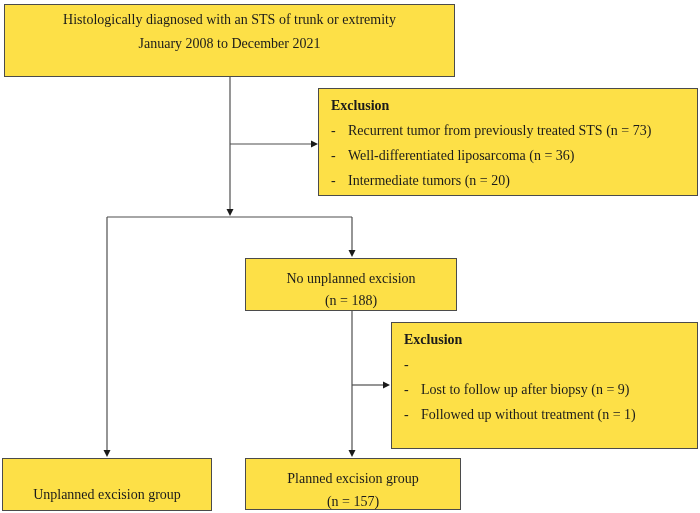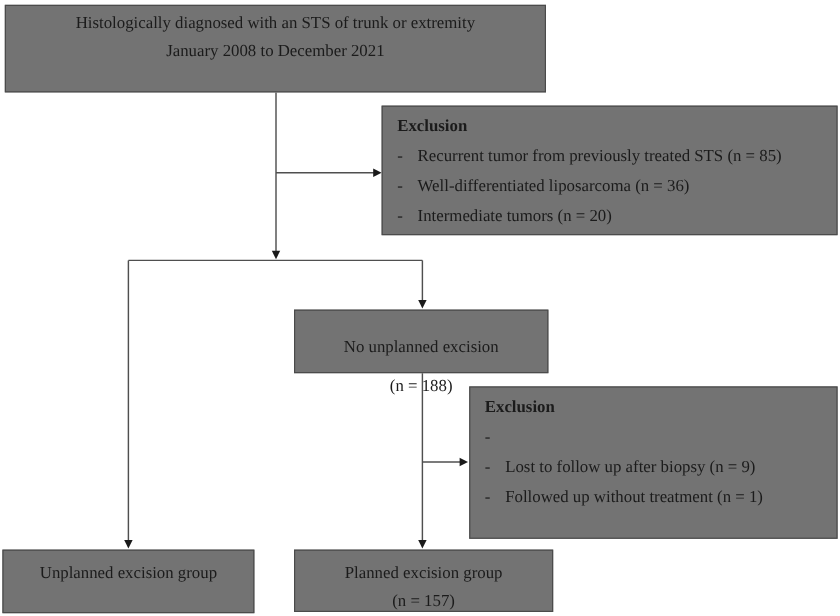--- a/index.html
+++ b/index.html
@@ -20,41 +20,41 @@
   .connectors {
     position: absolute;
     left: 0;
     top: 0;
     width: 700px;
     height: 513px;
   }
   .box {
     position: absolute;
     border: 1px solid #4b4b4b;
-    background: #737373;
+    background: #fde047;
     box-sizing: border-box;
   }
   .box.centered {
     text-align: center;
   }
   .cline {
     line-height: 24px;
     white-space: nowrap;
   }
   
   .box-top { left: 4px; top: 4px; width: 451px; height: 73px; padding-top: 3px; }
   
   .box-excl1 { left: 318px; top: 88px; width: 380px; height: 108px; padding: 4px 8px 0 12px; }
   
   .box-nue { left: 245px; top: 258px; width: 212px; height: 53px; padding-top: 9px; }
-  .box-nue .cline { line-height: 22px; margin-top: 11px; }
+  .box-nue .cline { line-height: 22px; }
   
   .box-excl2 { left: 391px; top: 322px; width: 307px; height: 127px; padding: 4px 8px 0 12px; }
   
-  .box-ueg { left: 2px; top: 458px; width: 210px; height: 53px; padding-top: 8px; }
+  .box-ueg { left: 2px; top: 458px; width: 210px; height: 53px; padding-top: 24px; }
   .box-peg { left: 245px; top: 458px; width: 216px; height: 52px; padding-top: 8px; }
   .box-ueg .cline, .box-peg .cline { line-height: 23px; }
 
   .excl-title {
     font-weight: bold;
     line-height: 25px;
   }
   .excl-item {
     display: flex;
     align-items: flex-start;
@@ -99,21 +99,21 @@
 
   <div class="box centered box-top">
     <div class="cline">Histologically diagnosed with an STS of trunk or extremity</div>
     <div class="cline">January 2008 to December 2021</div>
   </div>
 
   <div class="box box-excl1">
     <div class="excl-title">Exclusion</div>
     <div class="excl-item">
       <span class="bullet">-</span>
-      <div class="itext">Recurrent tumor from previously treated STS (n = 85)</div>
+      <div class="itext">Recurrent tumor from previously treated STS (n = 73)</div>
     </div>
     <div class="excl-item">
       <span class="bullet">-</span>
       <div class="itext">Well-differentiated liposarcoma (n = 36)</div>
     </div>
     <div class="excl-item">
       <span class="bullet">-</span>
       <div class="itext">Intermediate tumors (n = 20)</div>
     </div>
   </div>

